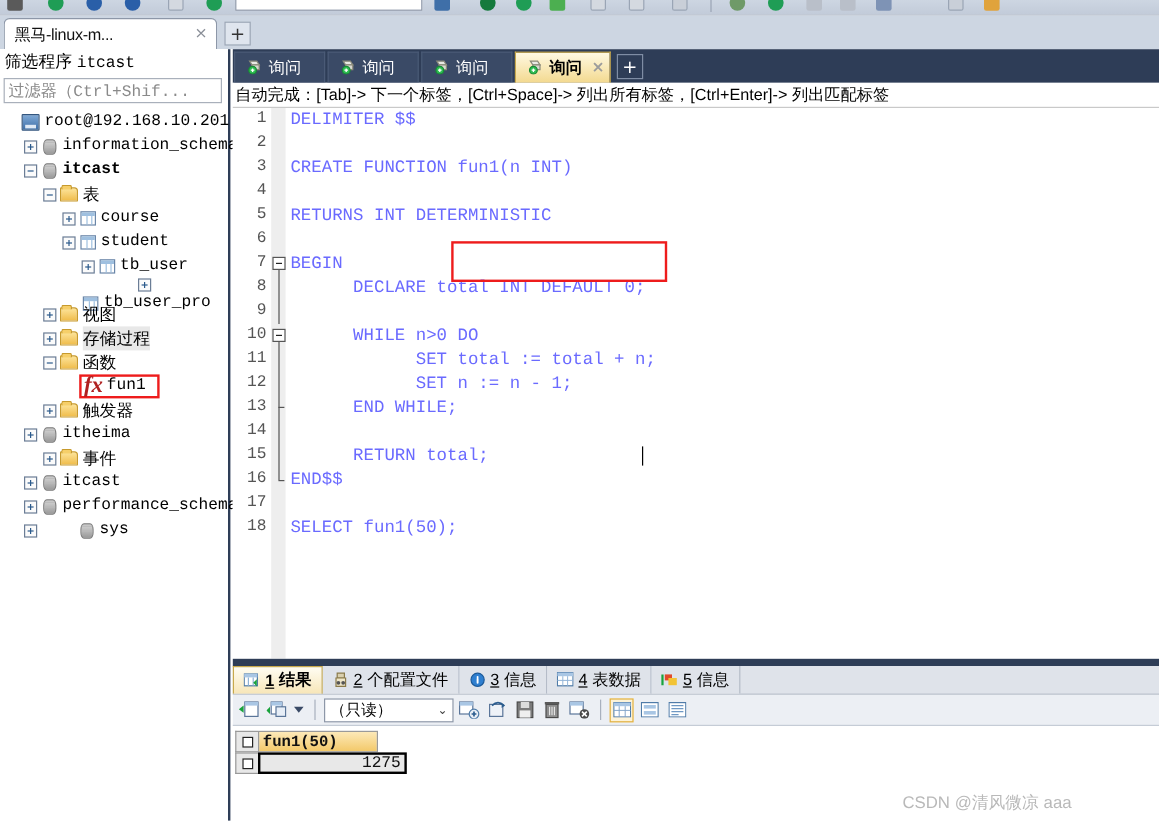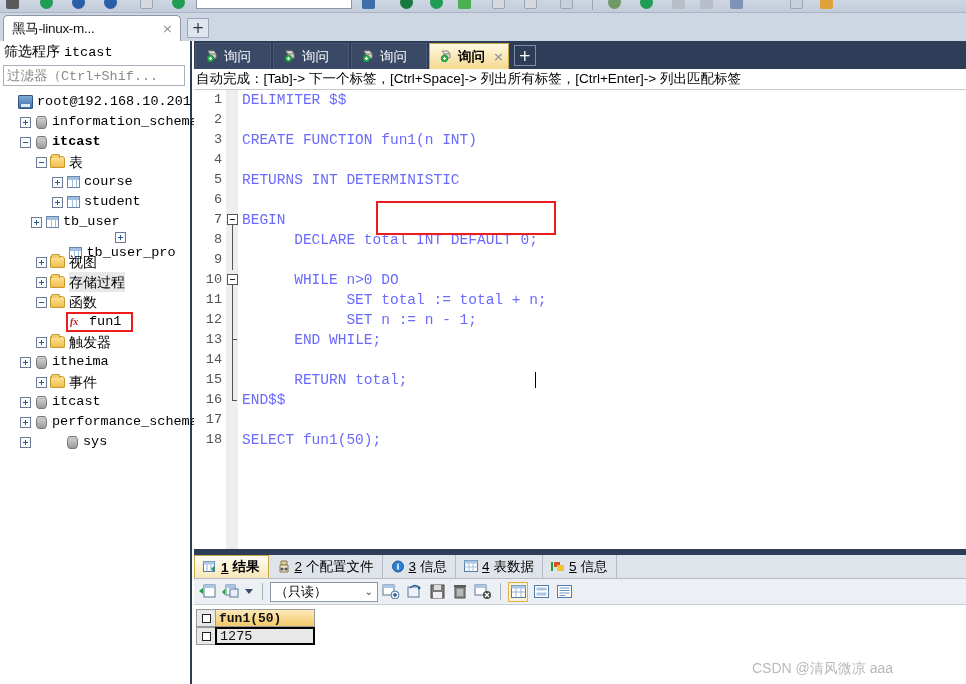--- a/index.html
+++ b/index.html
@@ -154,21 +154,21 @@
   .ti-table::before {
     content: ""; position: absolute; left: 0; top: 0; right: 0; height: 3px;
     background: #9fc0e0;
   }
   .ti-table::after {
     content: ""; position: absolute; left: 4px; top: 3px; bottom: 0; width: 1px;
     background: #9fc0e0; box-shadow: 4px 0 0 #9fc0e0;
   }
   .ti-fx {
     width: 15px; height: 14px; color: #b02020; font-weight: bold;
-    font-style: italic; font-size: 10px; line-height: 14px;
+    font-style: italic; font-size: 19px; line-height: 14px;
     font-family: "Liberation Serif", serif;
   }
 
   .fun1-wrap {
     position: relative; display: inline-flex; align-items: center;
     border: 2px solid #ee1c1c; padding: 0 10px 0 2px; height: 20px;
     margin-left: 0;
   }
 
   
@@ -339,22 +339,22 @@
     display: block; width: 9px; height: 9px; border: 1.5px solid #222; background: #fff;
   }
   .ghead {
     width: 100px; height: 18px;
     background: linear-gradient(#fde9b8, #f3c96a);
     border: 1px solid #9a9a9a;
     font-size: 13px; color: #111; padding: 0 3px; line-height: 17px;
     font-family: "Liberation Mono", monospace; font-weight: bold;
   }
   .gcell {
-    width: 100px; height: 18px; background: #e8e8e8;
-    border: 2px solid #000; 
+    width: 124px; height: 18px; background: #e8e8e8;
+    border: 2px solid #000; text-align: right;
     font-size: 13.5px; color: #111; padding: 0 3px; line-height: 15px;
     font-family: "Liberation Mono", monospace;
   }
 
   
   .watermark {
     position: absolute; left: 752px; top: 660px;
     font-size: 14px; color: #b9b9b9; white-space: nowrap;
     font-family: "Liberation Sans", sans-serif; pointer-events: none;
   }
@@ -441,21 +441,21 @@
               <span class="tlabel">course</span>
             </span>
           </div>
           <div class="tnode" style="padding-left: 52px;">
             <span class="expander plus"></span>
             <span style="display: inline-flex; align-items: center;">
               <span class="ti ti-table"></span>
               <span class="tlabel">student</span>
             </span>
           </div>
-          <div class="tnode" style="padding-left: 31px;">
+          <div class="tnode" style="padding-left: 56px; margin-left: 12px;">
             <span class="expander plus"></span>
             <span style="display: inline-flex; align-items: center;">
               <span class="ti ti-table"></span>
               <span class="tlabel">tb_user</span>
             </span>
           </div>
           <div class="tnode" style="padding-left: 52px; flex-direction: column;">
             <span class="expander plus"></span>
             <span style="display: inline-flex; align-items: center;">
               <span class="ti ti-table"></span>

